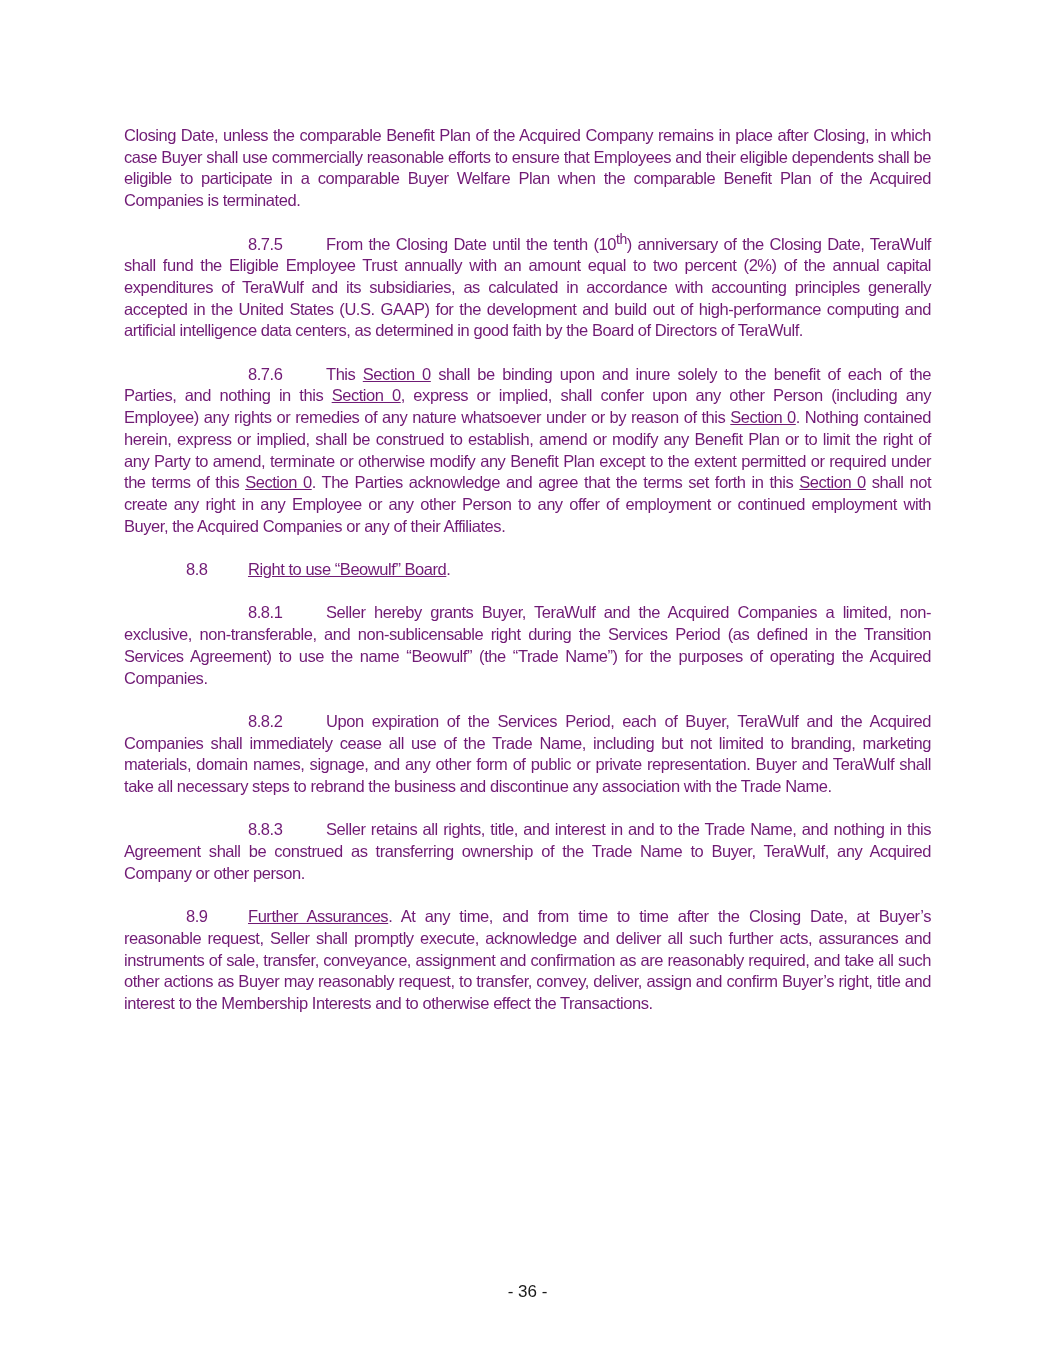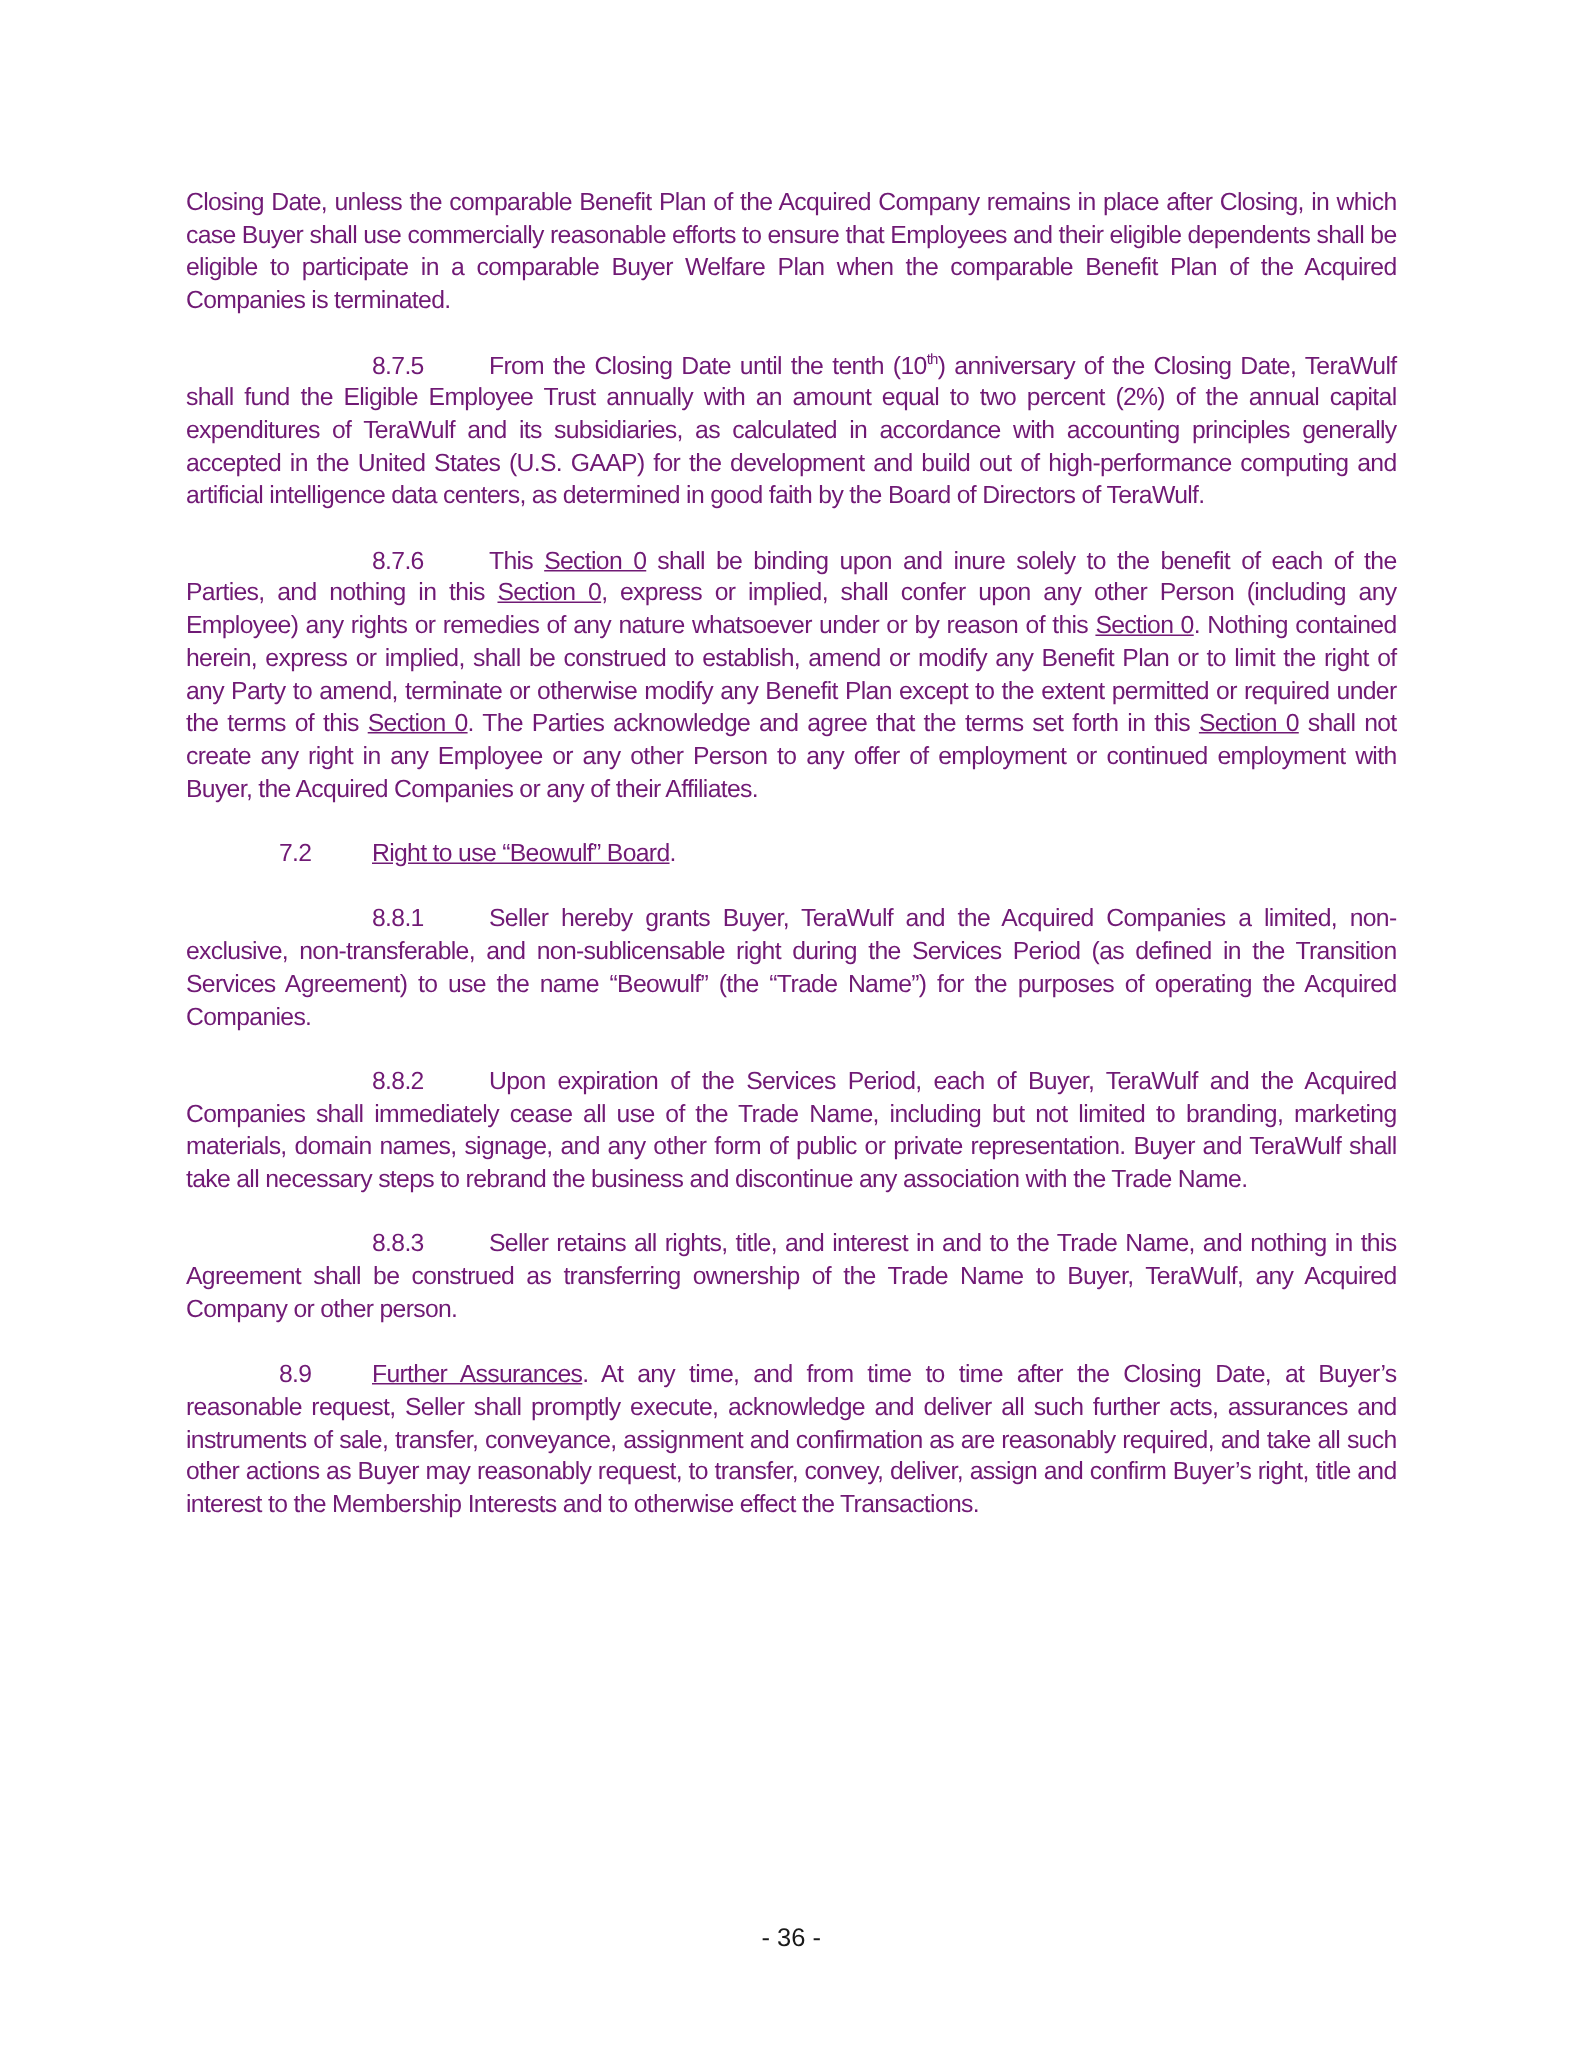--- a/index.html
+++ b/index.html
@@ -9,38 +9,38 @@
     font-family: "Liberation Sans", sans-serif;
     font-size: 16.5px; line-height: 21.7px; color: #701a75;
     letter-spacing: -0.45px;
   }
   .para { text-align: justify; margin: 0 0 21.7px 0; }
   .indent2 { text-indent: 124px; }
   .num { display: inline-block; width: 78px; text-indent: 0; }
   .heading { margin: 0 0 21.7px 0; padding-left: 62px; }
   .heading .hnum { display: inline-block; width: 62px; }
   .u { text-decoration: underline; }
-  sup { font-size: 10px; line-height: 0; }
+  sup { font-size: 14px; line-height: 0; }
   .page-number {
     position: absolute; top: 1282px; left: 0; width: 1055px; text-align: center;
     font-family: "Liberation Sans", sans-serif; font-size: 17px; color: #1a1a1a;
   }
 </style>
 </head>
 <body>
 
 <div class="page">
 
   <p class="para">Closing Date, unless the comparable Benefit Plan of the Acquired Company remains in place after Closing, in which case Buyer shall use commercially reasonable efforts to ensure that Employees and their eligible dependents shall be eligible to participate in a comparable Buyer Welfare Plan when the comparable Benefit Plan of the Acquired Companies is terminated.</p>
 
   <p class="para indent2"><span class="num">8.7.5</span><span>From the Closing Date until the tenth (10</span><sup>th</sup><span>) anniversary of the Closing Date, TeraWulf shall fund the Eligible Employee Trust annually with an amount equal to two percent (2%) of the annual capital expenditures of TeraWulf and its subsidiaries, as calculated in accordance with accounting principles generally accepted in the United States (U.S. GAAP) for the development and build out of high-performance computing and artificial intelligence data centers, as determined in good faith by the Board of Directors of TeraWulf.</span></p>
 
   <p class="para indent2"><span class="num">8.7.6</span><span>This </span><span class="u">Section 0</span><span> shall be binding upon and inure solely to the benefit of each of the Parties, and nothing in this </span><span class="u">Section 0</span><span>, express or implied, shall confer upon any other Person (including any Employee) any rights or remedies of any nature whatsoever under or by reason of this </span><span class="u">Section 0</span><span>. Nothing contained herein, express or implied, shall be construed to establish, amend or modify any Benefit Plan or to limit the right of any Party to amend, terminate or otherwise modify any Benefit Plan except to the extent permitted or required under the terms of this </span><span class="u">Section 0</span><span>.  The Parties acknowledge and agree that the terms set forth in this </span><span class="u">Section 0</span><span> shall not create any right in any Employee or any other Person to any offer of employment or continued employment with Buyer, the Acquired Companies or any of their Affiliates.</span></p>
 
-  <p class="heading"><span class="hnum">7.2</span><span class="u">Right to use “Beowulf” Board</span><span>.</span></p>
+  <p class="heading"><span class="hnum">8.8</span><span class="u">Right to use “Beowulf” Board</span><span>.</span></p>
 
   <p class="para indent2"><span class="num">8.8.1</span><span>Seller hereby grants Buyer, TeraWulf and the Acquired Companies a limited, non-exclusive, non-transferable, and non-sublicensable right during the Services Period (as defined in the Transition Services Agreement) to use the name “Beowulf” (the “Trade Name”) for the purposes of operating the Acquired Companies.</span></p>
 
   <p class="para indent2"><span class="num">8.8.2</span><span>Upon expiration of the Services Period, each of Buyer, TeraWulf and the Acquired Companies shall immediately cease all use of the Trade Name, including but not limited to branding, marketing materials, domain names, signage, and any other form of public or private representation. Buyer and TeraWulf shall take all necessary steps to rebrand the business and discontinue any association with the Trade Name.</span></p>
 
   <p class="para indent2"><span class="num">8.8.3</span><span>Seller retains all rights, title, and interest in and to the Trade Name, and nothing in this Agreement shall be construed as transferring ownership of the Trade Name to Buyer, TeraWulf, any Acquired Company or other person.</span></p>
 
 
   <p class="para" style="text-indent:62px"><span style="display:inline-block;width:62px;text-indent:0">8.9</span><span class="u">Further Assurances</span><span>.  At any time, and from time to time after the Closing Date, at Buyer’s reasonable request, Seller shall promptly execute, acknowledge and deliver all such further acts, assurances and instruments of sale, transfer, conveyance, assignment and confirmation as are reasonably required, and take all such other actions as Buyer may reasonably request, to transfer, convey, deliver, assign and confirm Buyer’s right, title and interest to the Membership Interests and to otherwise effect the Transactions.</span></p>
 

